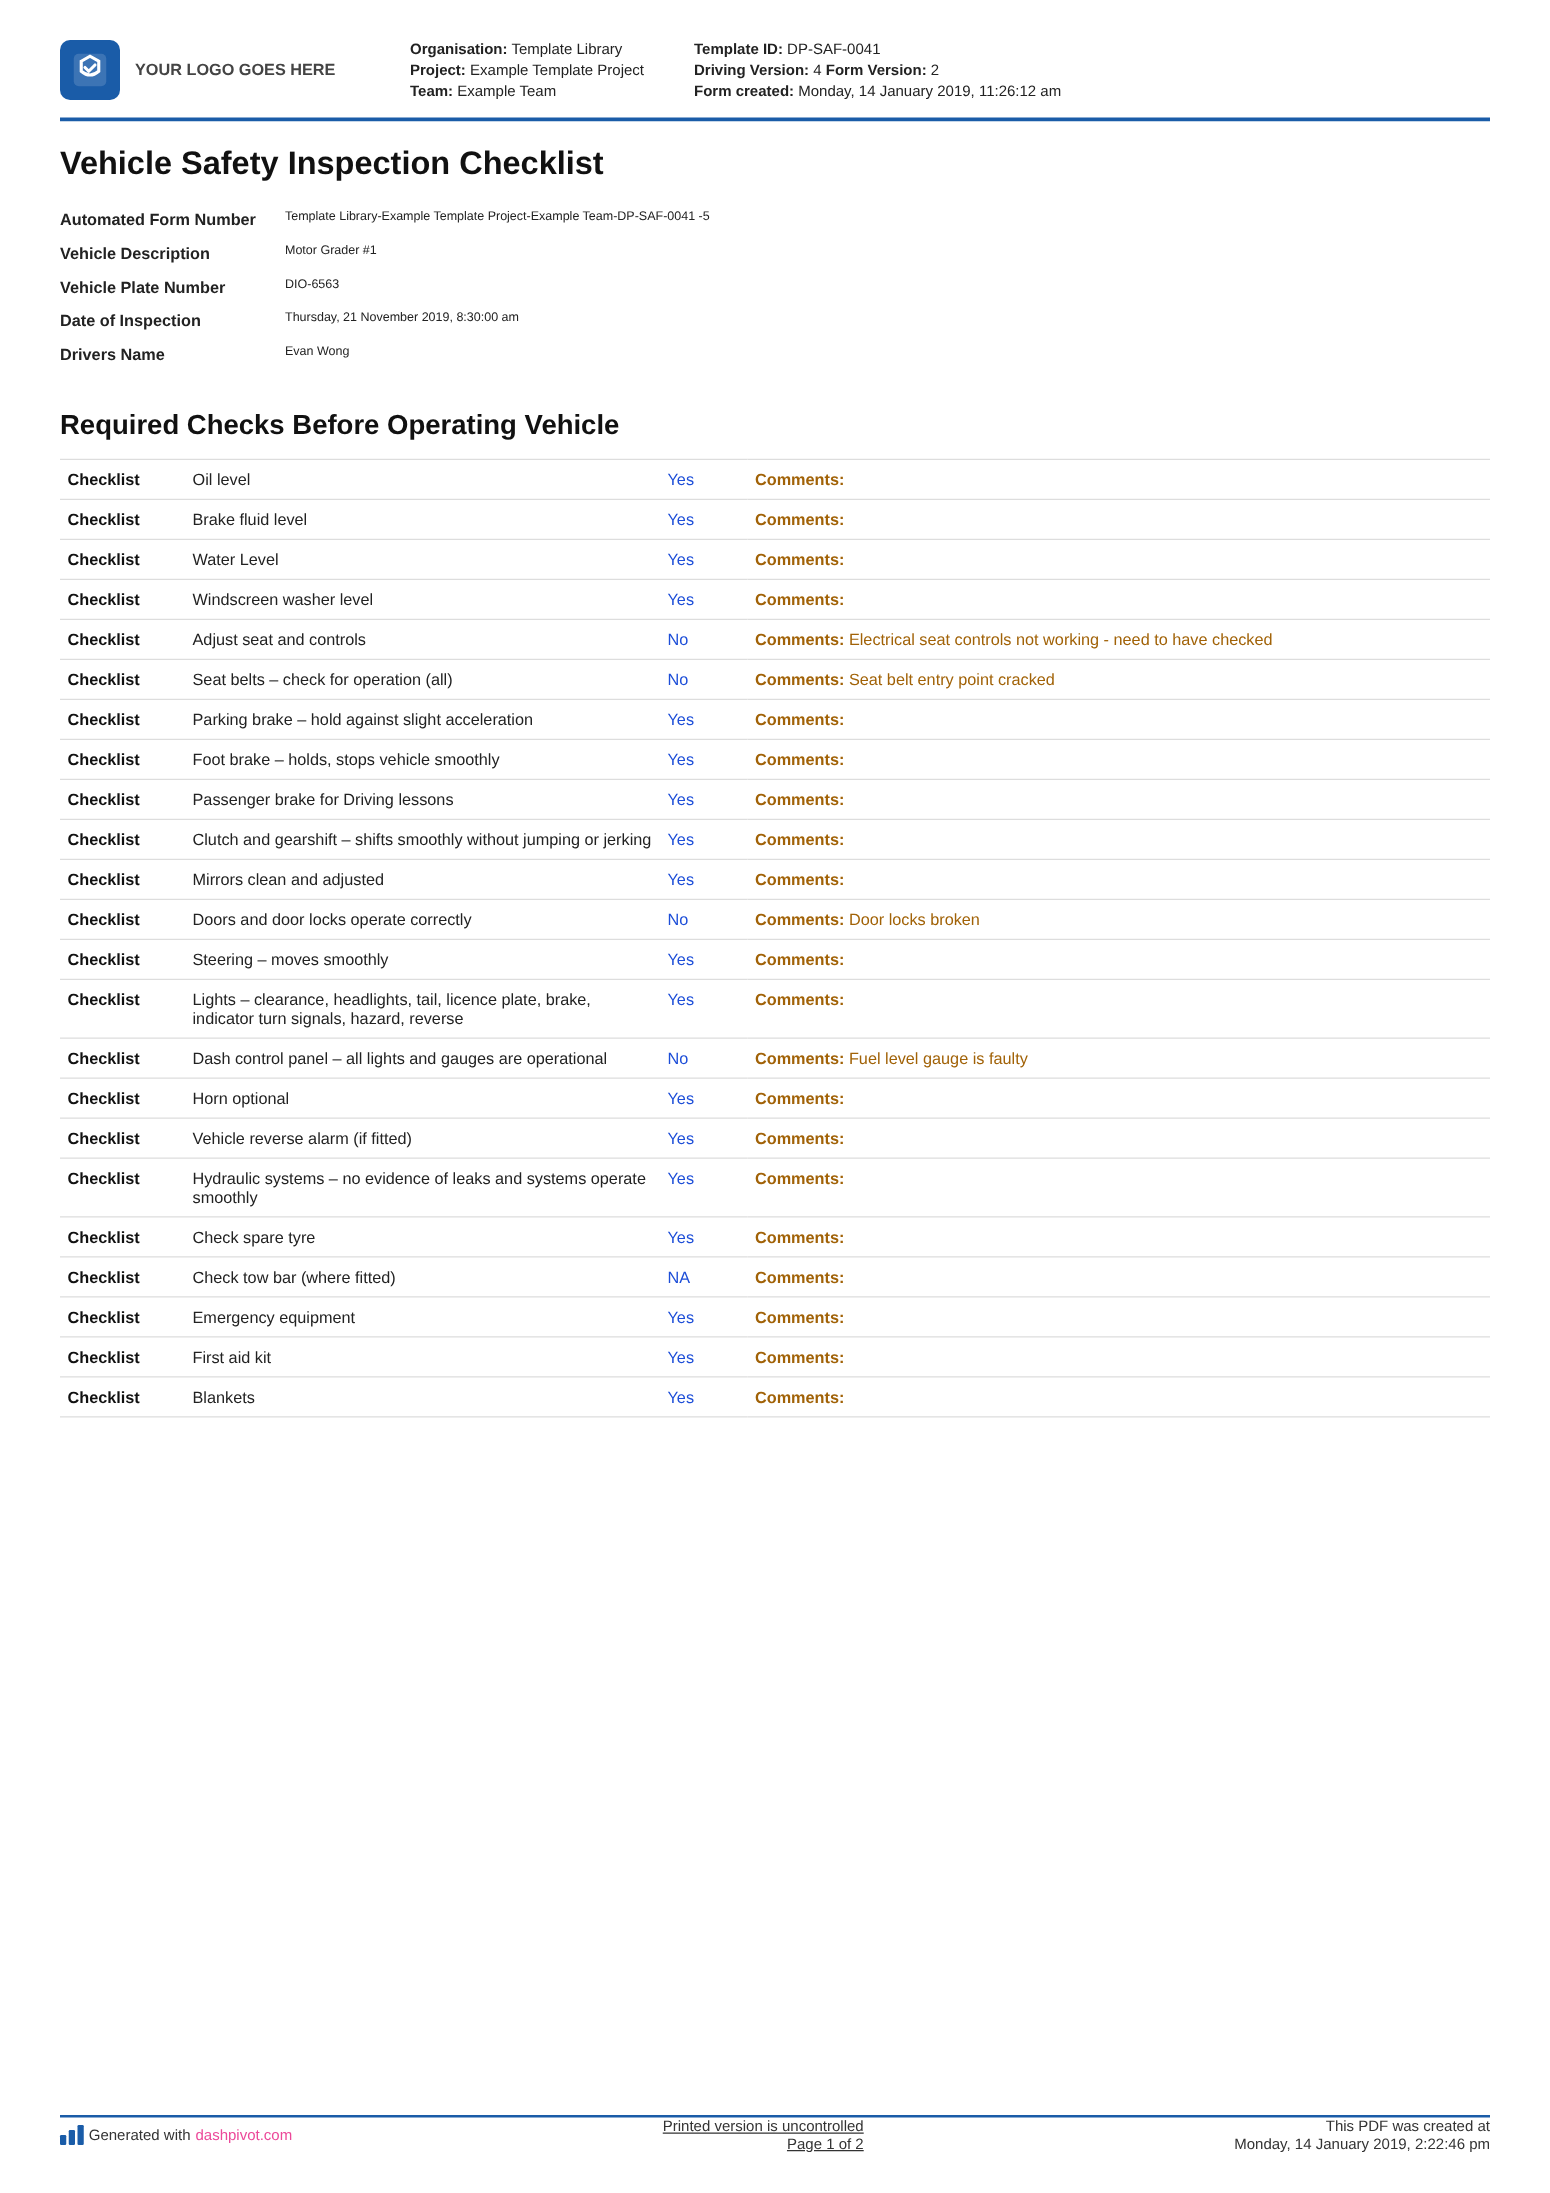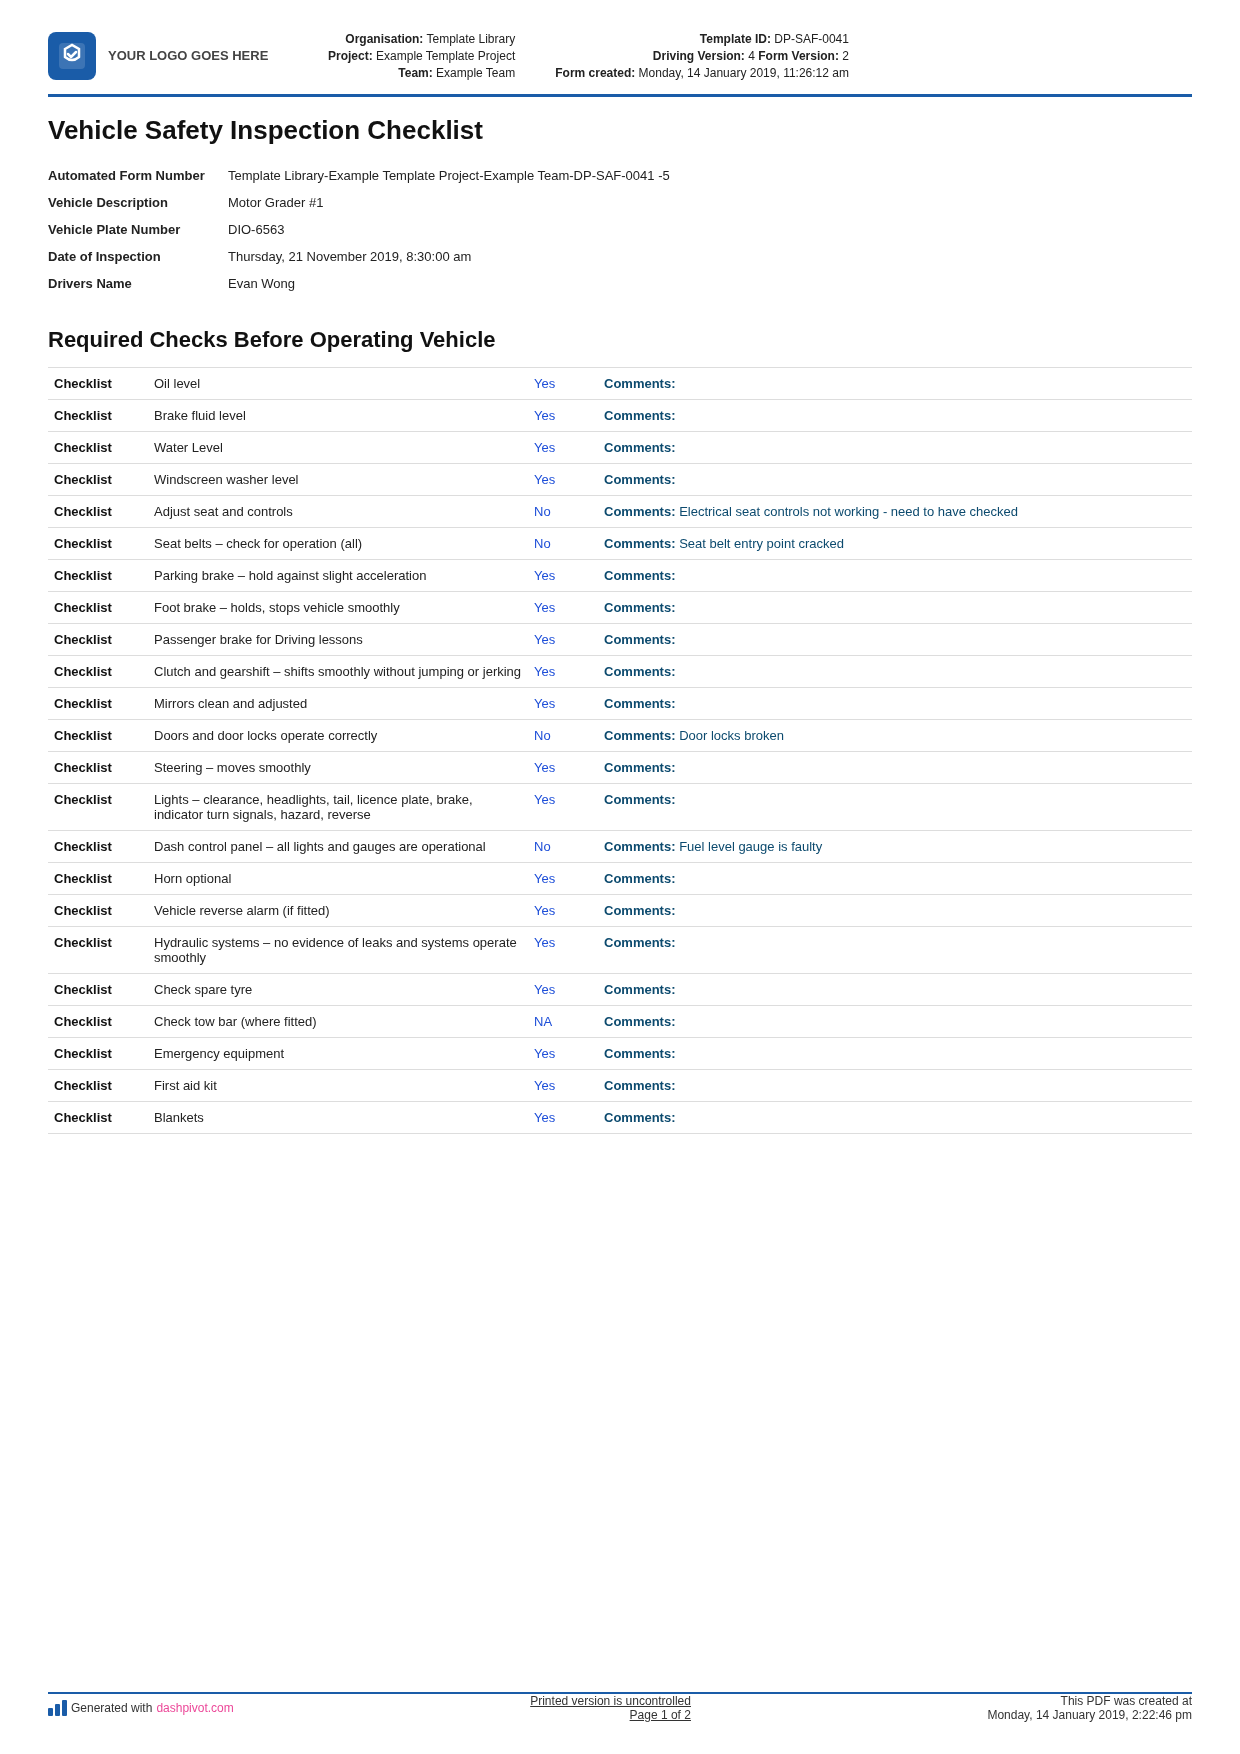--- a/index.html
+++ b/index.html
@@ -65,21 +65,20 @@
       display: flex;
       gap: 40px;
     }
 
     .header-meta-col {
       display: flex;
       flex-direction: column;
       gap: 3px;
       font-size: 12px;
       color: #222;
-      text-align: right;
     }
 
     .header-meta-col span strong {
       font-weight: bold;
     }
 
     
     .doc-title {
       font-size: 26px;
       font-weight: bold;
@@ -101,21 +100,21 @@
     }
 
     .info-table tr td:first-child {
       font-weight: bold;
       width: 180px;
       font-size: 13px;
       margin-left: 17px;
     }
 
     .info-table tr td:last-child {
-      font-size: 13px;
+      font-size: 10px;
     }
 
     
     .section-heading {
       font-size: 22px;
       font-weight: bold;
       color: #111;
       margin-bottom: 14px;
       margin-top: 10px;
     }
@@ -150,21 +149,21 @@
       width: 380px;
       color: #222;
     }
 
     .checklist-table td:nth-child(3) {
       width: 70px;
       color: #1d4ed8;
     }
 
     .checklist-table td:nth-child(4) {
-      color: #0c4a6e;
+      color: #a16207;
       flex: 1;
       margin-top: 24px;
     }
 
     .comments-label {
       font-weight: bold;
     }
 
     
     .footer {

